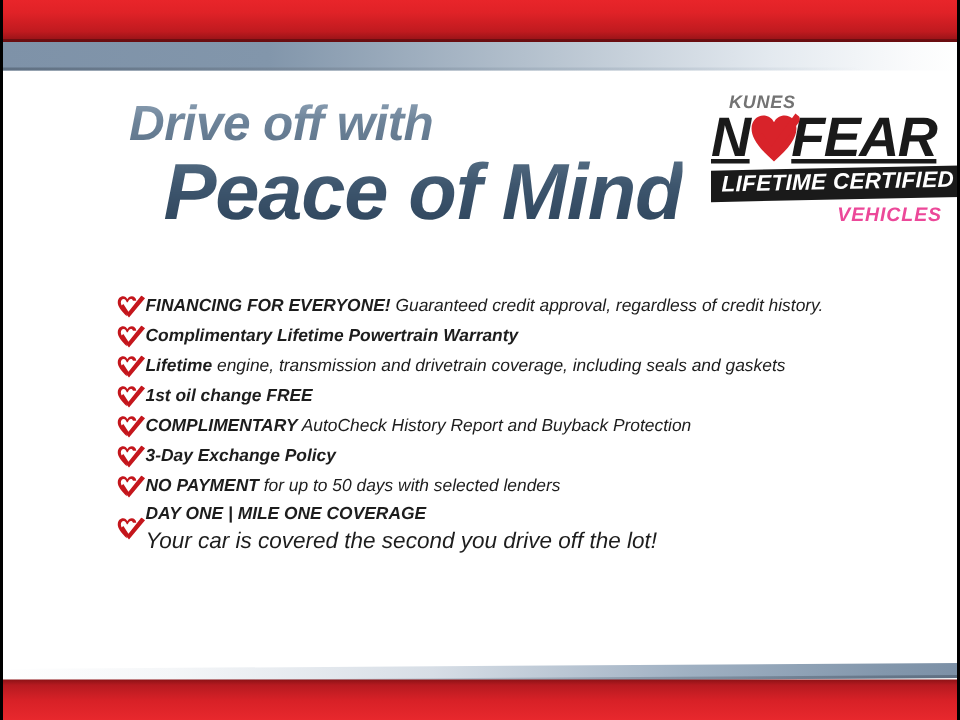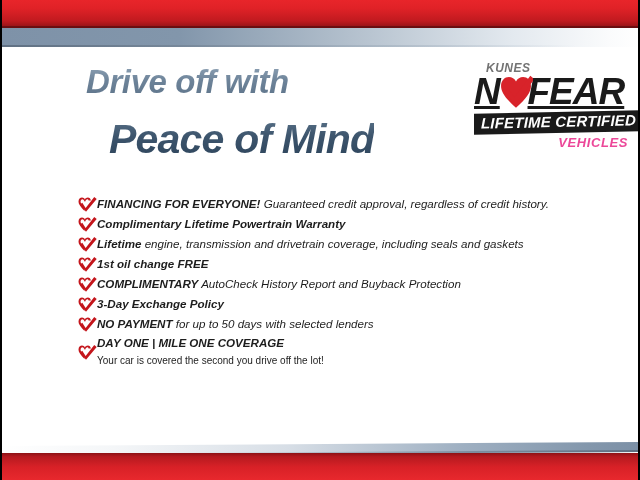--- a/index.html
+++ b/index.html
@@ -52,22 +52,22 @@
   .headline{position:absolute;left:86px;top:65px;z-index:10;}
   .headline-l1{
     font-size:33px;font-style:italic;font-weight:700;letter-spacing:-.4px;
     line-height:1.05;
     background:linear-gradient(to bottom,#8fa3b6 0%,#6d8399 45%,#5d7389 100%);
     -webkit-background-clip:text;background-clip:text;color:transparent;
     -webkit-text-fill-color:transparent;
     white-space:nowrap;
   }
   .headline-l2{
-    font-size:41px;font-style:italic;font-weight:900;letter-spacing:-.8px;
-    line-height:1.05;margin-top:18px;margin-left:23px;
+    font-size:53px;font-style:italic;font-weight:900;letter-spacing:-.8px;
+    line-height:1.05;margin-top:1px;margin-left:23px;
     background:linear-gradient(to bottom,#5a7288 0%,#3e566e 40%,#2c435a 100%);
     -webkit-background-clip:text;background-clip:text;color:transparent;
     -webkit-text-fill-color:transparent;
     white-space:nowrap;
   }
 
   
   .logo{position:absolute;right:8px;top:62px;width:158px;z-index:12;text-align:right;}
   .logo-kunes{
     font-size:12px;font-weight:900;font-style:italic;color:#737373;
@@ -98,21 +98,21 @@
   .bullet{display:flex;align-items:center;height:20px;}
   .bullet.tall{height:auto;}
   .chk{flex:0 0 19px;width:19px;height:15px;margin-top:2px;}
   .btext{
     font-size:11.6px;color:#1d1d1d;line-height:19px;white-space:nowrap;
     font-style:italic;
   }
   .btext b{font-weight:900;font-style:italic;}
   .btext i{font-weight:400;font-style:italic;}
   .subtext{
-    font-size:10px;color:#1d1d1d;font-weight:400;
+    font-size:15px;color:#1d1d1d;font-style:italic;font-weight:400;
     line-height:17px;margin-left:19px;white-space:nowrap;
   }
 </style>
 </head>
 <body>
 
 <div id="ad">
 
   <div class="edge left"></div>
   <div class="edge right"></div>

